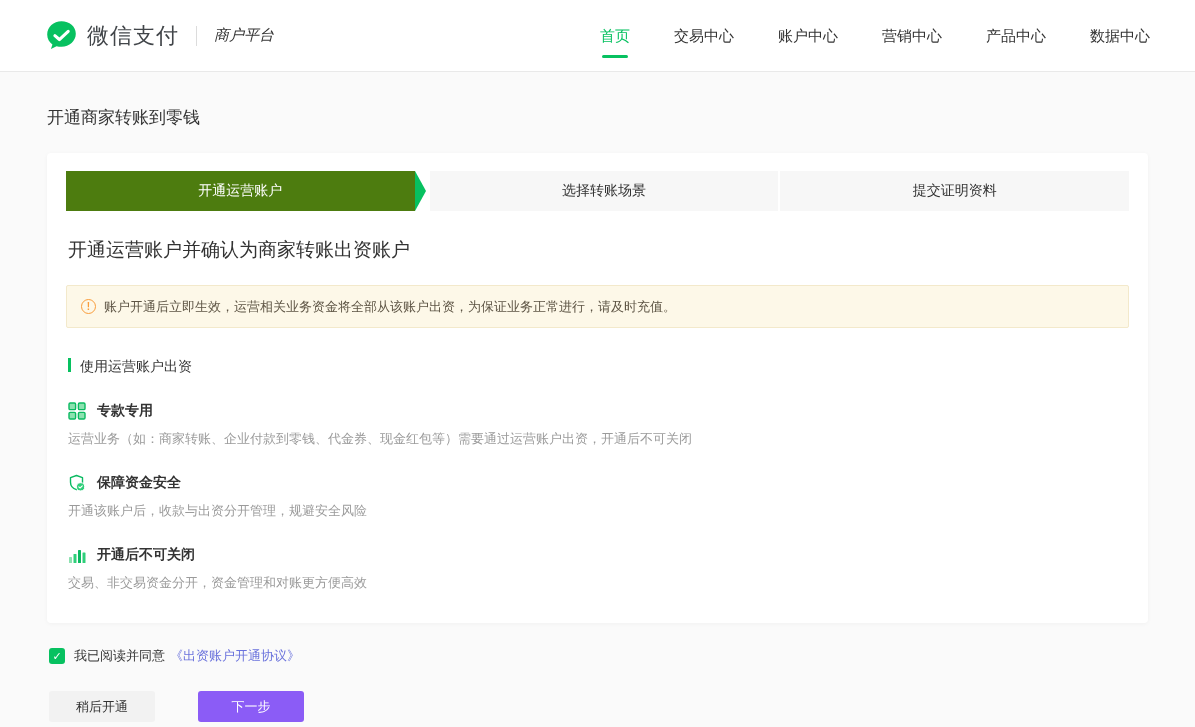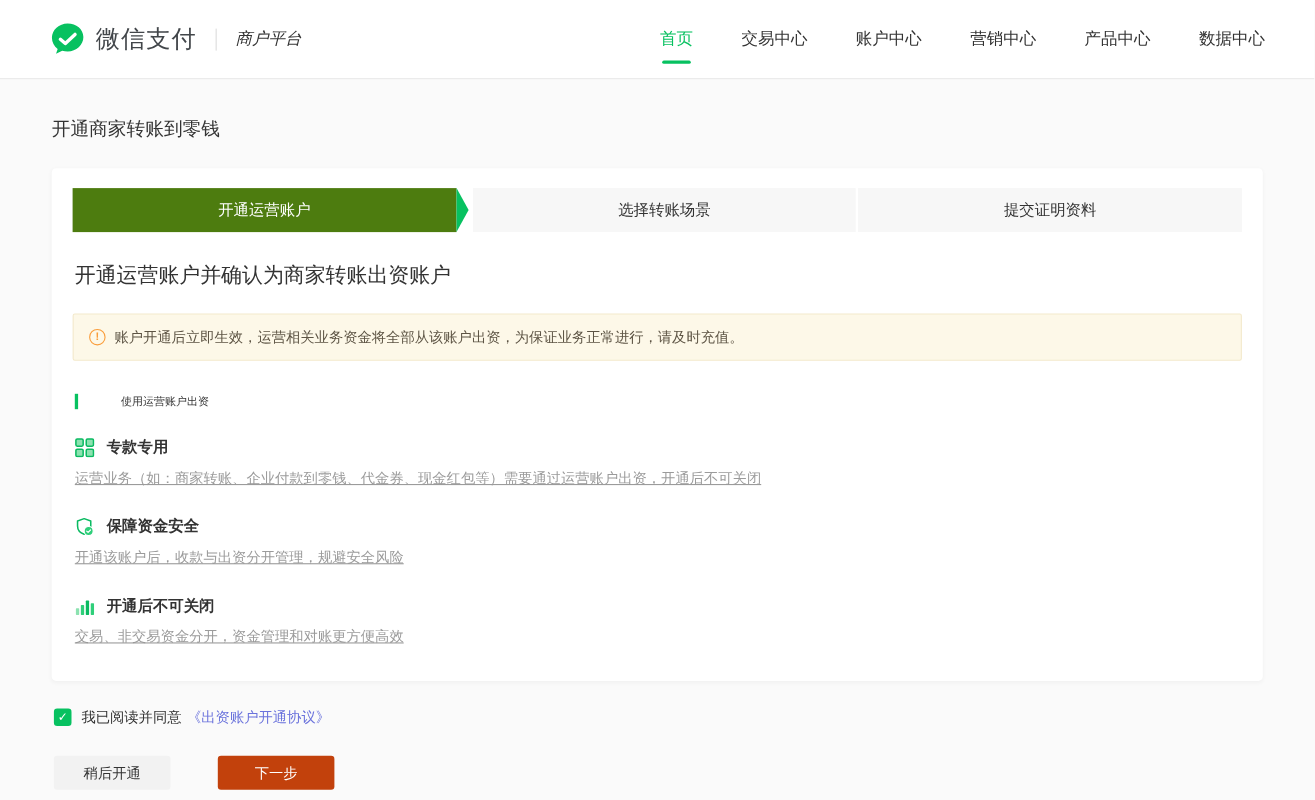--- a/index.html
+++ b/index.html
@@ -45,46 +45,46 @@
   
   .notice { display:flex; align-items:flex-start; background:#fdf8e8;
     border:1px solid #f3e9cb; border-radius:2px; padding:12px 14px;
     font-size:13px; color:#5d5444; line-height:17px; }
   .warn-icon { flex:0 0 auto; width:15px; height:15px; border:1px solid #fa9d3b;
     border-radius:50%; color:#fa9d3b; font-size:10px; line-height:13px;
     text-align:center; margin-right:8px; margin-top:1px; font-weight:bold; }
 
   
   .subheading { display:flex; align-items:flex-start; margin:30px 0 26px 2px;
-    font-size:10px; color:#333;gap:30px; }
+    font-size:14px; color:#333; }
   .green-bar { width:3px; height:14px; background:#07C160; margin-right:9px; }
 
   
   .feature { margin:0 0 27px 2px; }
   .feature:last-child { margin-bottom:6px; }
   .feature-head { display:flex; align-items:center; }
   .feature-icon { width:18px; height:18px; margin-right:11px; display:block; }
   .feature-title { font-size:14px; font-weight:bold; color:#333; }
-  .feature-desc { font-size:13px; color:#9b9b9b; margin-top:10px; line-height:17px;text-decoration:underline; }
+  .feature-desc { font-size:13px; color:#9b9b9b; margin-top:10px; line-height:17px; }
 
   
   .agreement { display:flex; align-items:center; margin:24px 0 0 2px; font-size:13px; }
   .checkbox { width:16px; height:16px; background:#07C160; border-radius:3px;
     color:#fff; font-size:11px; line-height:16px; text-align:center;
     margin-right:9px; cursor:pointer; }
   .agree-text { color:#333; margin-right:5px; }
   .agree-link { color:#6a72dc; text-decoration:none; cursor:pointer; }
 
   
   .actions { display:flex; margin:26px 0 16px 2px; }
   .btn { height:31px; min-width:106px; padding:0 26px; font-size:13px;
     border:none; border-radius:3px; cursor:pointer;
     font-family:"Liberation Sans","DejaVu Sans",sans-serif; }
   .btn-later { background:#f2f2f2; color:#333; margin-right:43px; }
-  .btn-next { background:#c2410c; color:#fff; }
+  .btn-next { background:#8b5cf6; color:#fff; }
 </style>
 </head>
 <body>
 
 <div class="header">
   <div class="logo-wrap">
     <svg class="logo-icon" viewBox="0 0 36 36">
       <path d="M18 2.5C9.4 2.5 2.4 8.9 2.4 16.8c0 4.5 2.2 8.4 5.7 11l-1.6 4.9 6.1-3.1c1.7.5 3.5.7 5.4.7 8.6 0 15.6-6.4 15.6-14.3S26.6 2.5 18 2.5z" fill="#07C160"></path>
       <path d="M10.8 18.2l4.9 4.2 9.6-9" stroke="#fff" stroke-width="3.4" fill="none" stroke-linecap="round" stroke-linejoin="round"></path>
     </svg>

